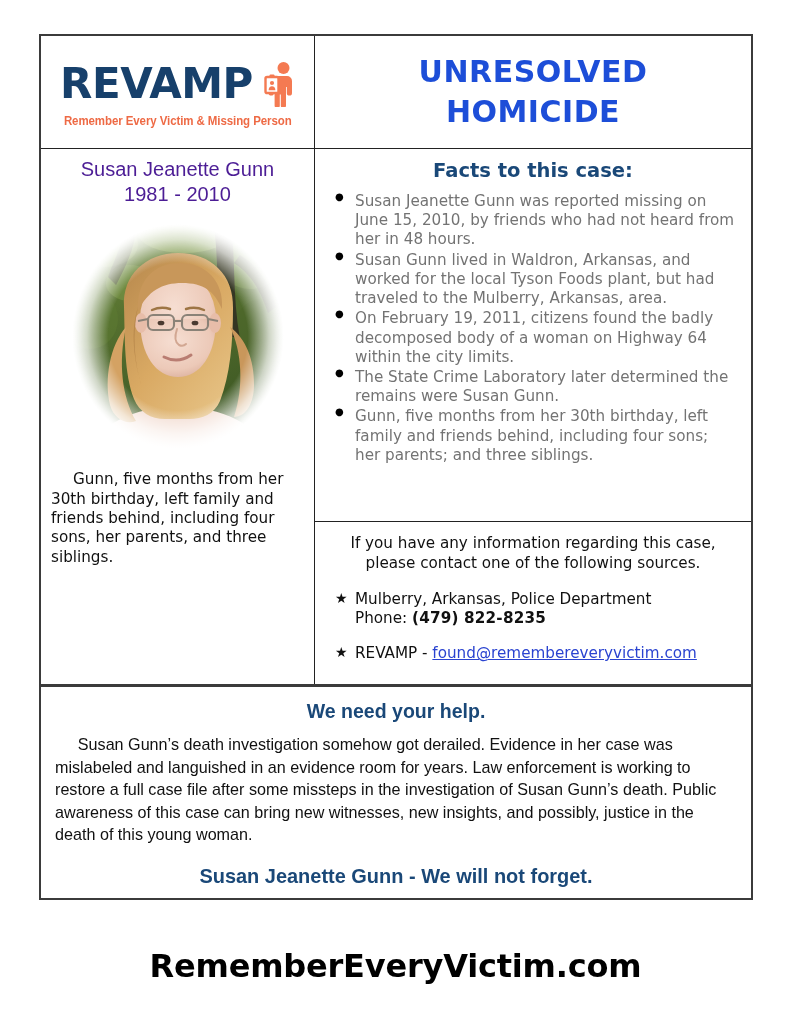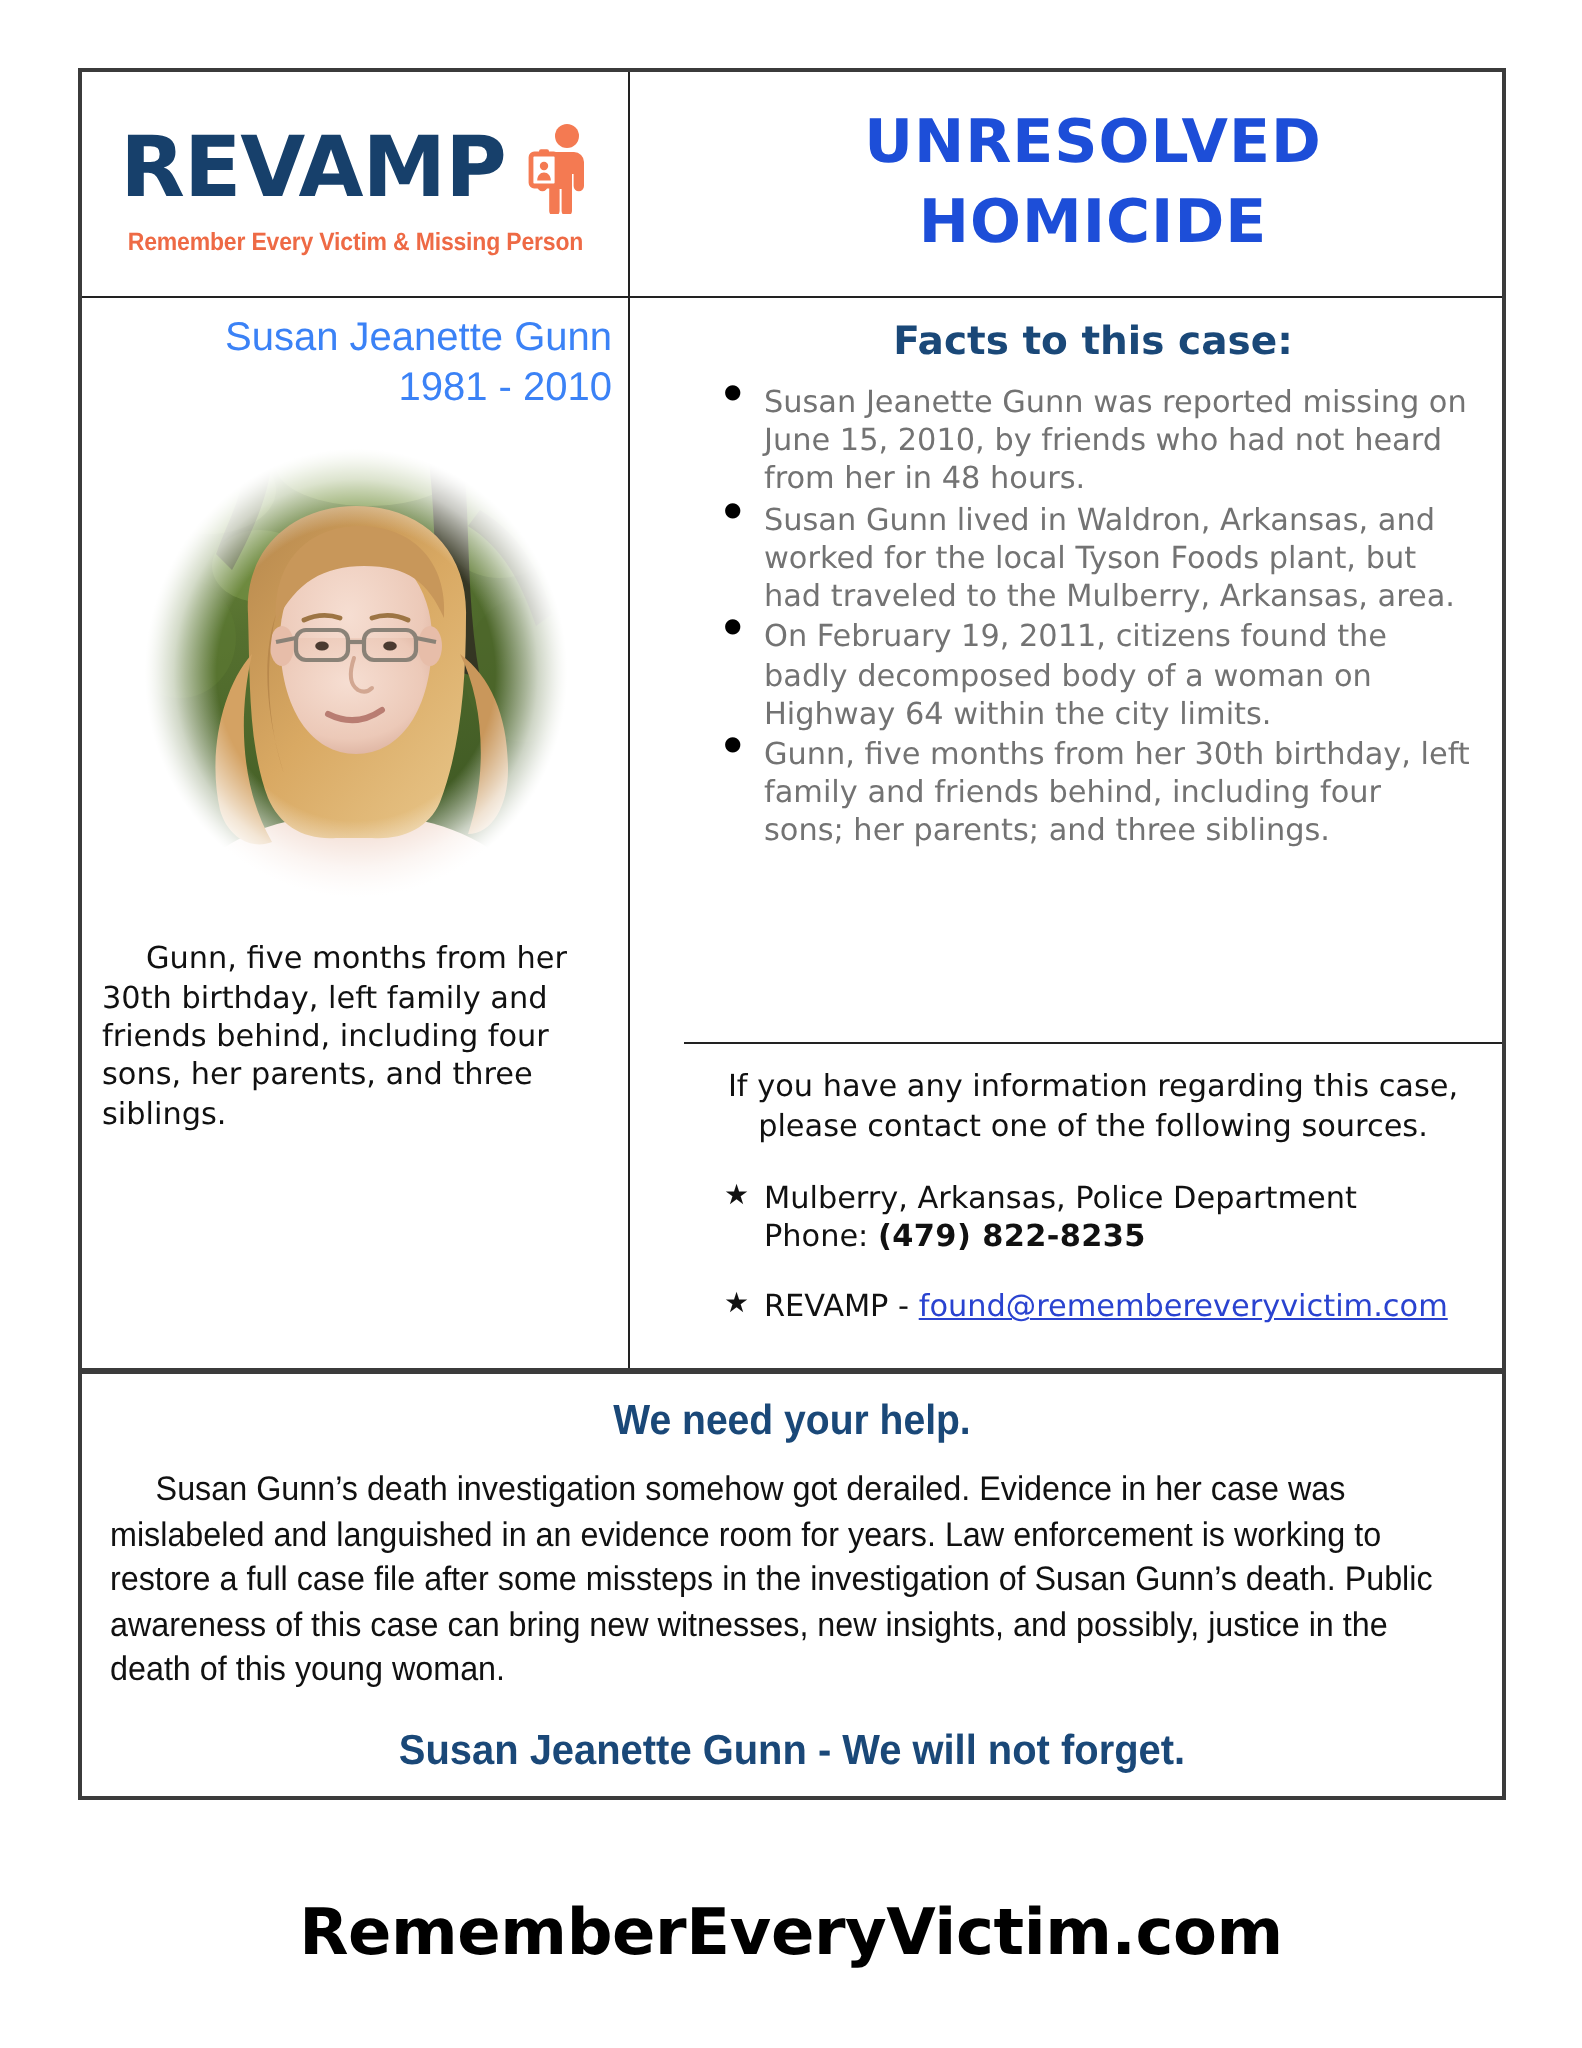--- a/index.html
+++ b/index.html
@@ -25,21 +25,20 @@
     height: 866px;
     border: 2px solid #3b3b3b;
     box-sizing: border-box;
     background: #fff;
   }
 
   
   .grid {
     display: flex;
     width: 100%;
-    gap: 27px;
   }
   .col-left {
     width: 274px;
     box-sizing: border-box;
     border-right: 1.5px solid #222;
   }
   .col-right {
     flex: 1;
     box-sizing: border-box;
   }
@@ -105,25 +104,25 @@
   }
 
   
   .mid-row { }
   .victim-cell {
     box-sizing: border-box;
     height: 535px;
     padding: 8px 8px 0 8px;
   }
   .victim-name {
-    text-align: right;
+    text-align: center;
     font-family: "Liberation Sans", sans-serif;
     font-size: 20px;
     line-height: 1.26;
-    color: #3b82f6;
+    color: #4c1d95;
   }
   .photo-wrap {
     margin: 8px auto 0 auto;
     width: 228px;
     height: 243px;
     position: relative;
   }
   .photo-oval {
     position: absolute;
     inset: 0;
@@ -405,20 +404,21 @@
     </div>
 
     <div class="col-right right-stack">
 
       <div class="facts-cell">
         <div class="facts-heading">Facts to this case:</div>
         <ul class="facts-list">
           <li>Susan Jeanette Gunn was reported missing on June 15, 2010, by friends who had not heard from her in 48 hours.</li>
           <li>Susan Gunn lived in Waldron, Arkansas, and worked for the local Tyson Foods plant, but had traveled to the Mulberry, Arkansas, area.</li>
           <li>On February 19, 2011, citizens found the badly decomposed body of a woman on Highway 64 within the city limits.</li>
+          <li>The State Crime Laboratory later determined the remains were Susan Gunn.</li>
           <li>Gunn, five months from her 30th birthday, left family and friends behind, including four sons; her parents; and three siblings.</li>
         </ul>
       </div>
 
       <div class="contact-cell">
         <div class="contact-intro">If you have any information regarding this case, please contact one of the following sources.</div>
 
         <div class="contact-item">
           <span class="star">★</span>
           <span>Mulberry, Arkansas, Police Department</span><br>

